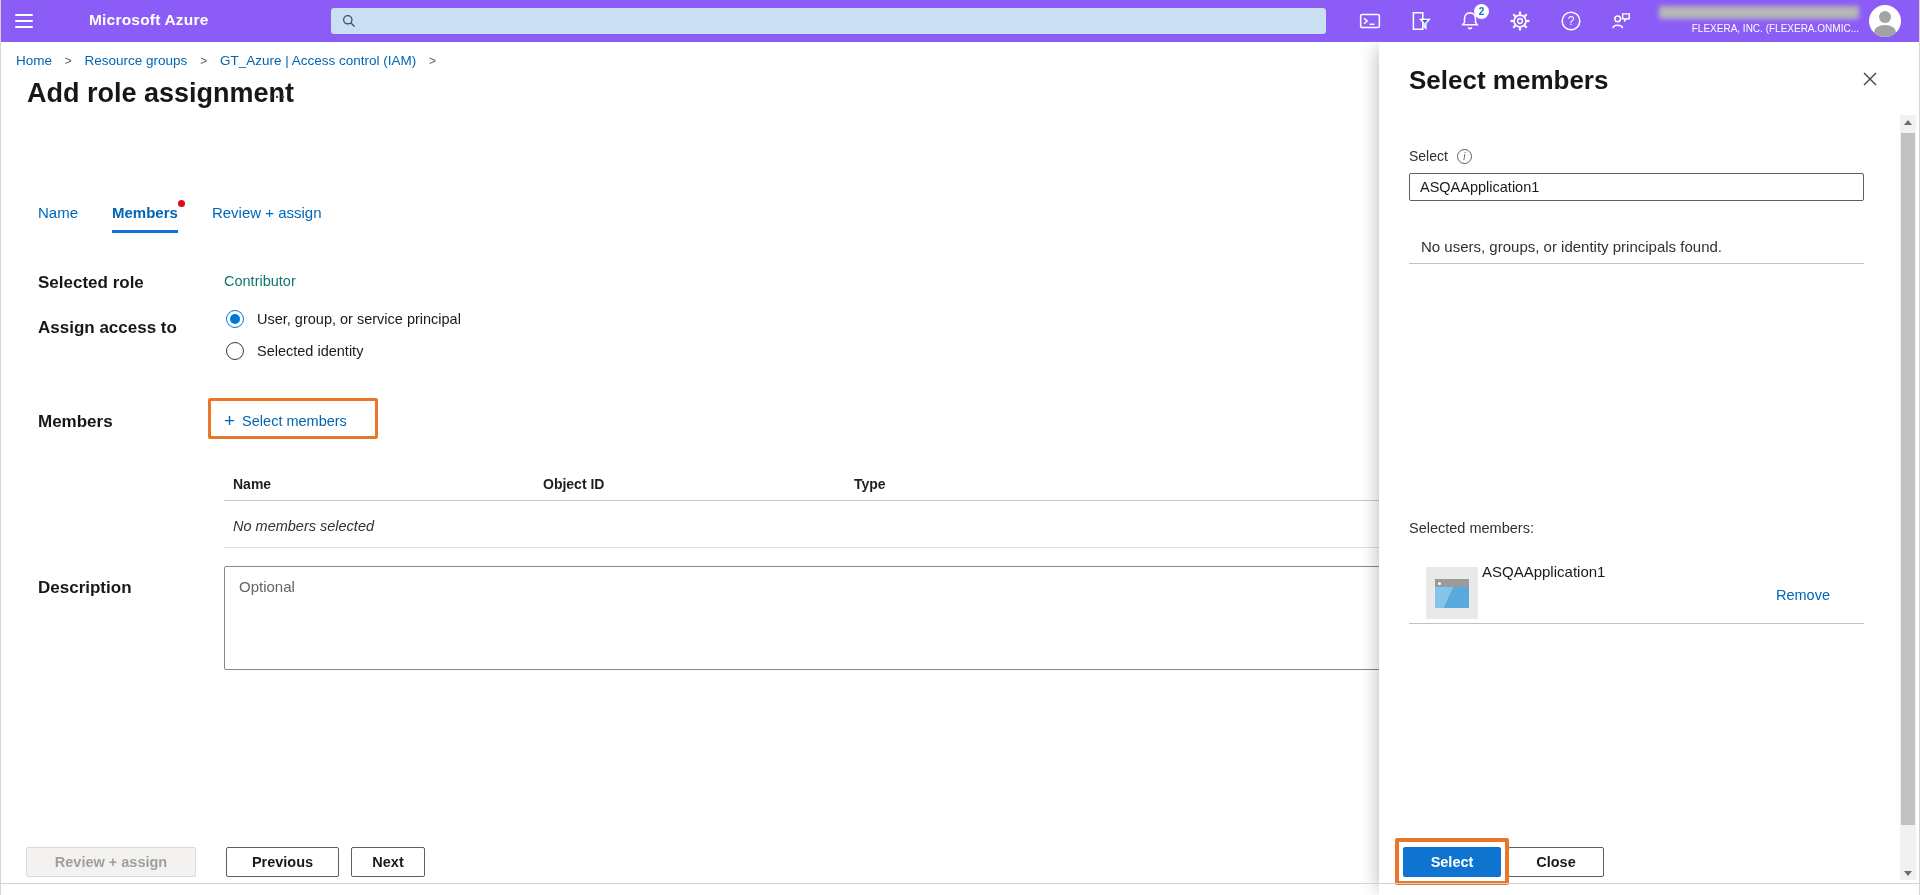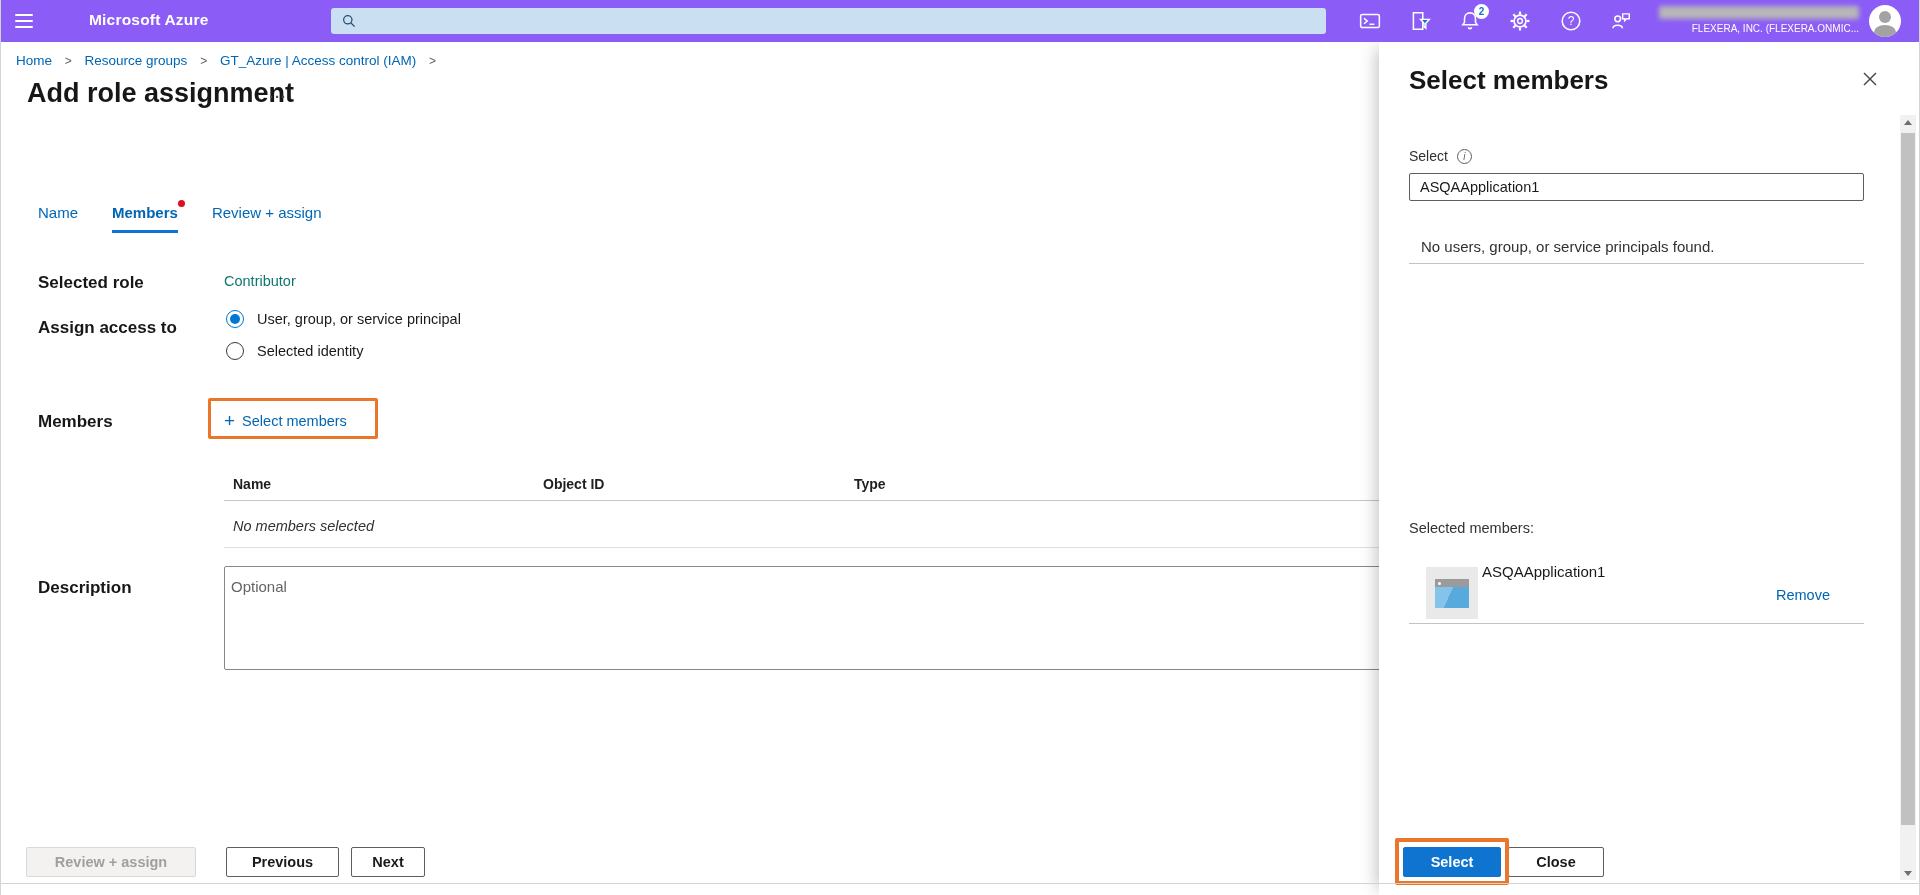--- a/index.html
+++ b/index.html
@@ -59,21 +59,21 @@
   .select-members-link .plus { font-size:19px; font-weight:400; margin-right:7px; color:#0065b3; }
   .annot-box { position:absolute; border:3px solid #e8772b; border-radius:2px; z-index:15; pointer-events:none; }
   .annot-members { left:207px; top:356px; width:170px; height:41px; }
 
   .tbl-header { position:absolute; top:434px; font-size:14px; font-weight:700; color:#201f1e; }
   .tbl-line { position:absolute; left:223px; width:1217px; height:1px; background:#c8c6c4; }
   .tbl-empty { position:absolute; left:232px; top:476px; font-size:14.5px; color:#323130;font-style:italic; }
 
   .desc-area { position:absolute; left:223px; top:524px; width:1217px; height:104px; border:1px solid #8a8886;
                border-radius:2px; font-family:"Liberation Sans",sans-serif; font-size:15px; color:#323130;
-               padding:11px 6px; resize:none; outline:none; }
+               padding:11px 14px; resize:none; outline:none; }
   .desc-area::placeholder { color:#666562; opacity:1; }
 
   .btn { position:absolute; height:30px; font-size:14.5px; font-weight:700; display:flex; align-items:center;
          justify-content:center; border-radius:2px; cursor:pointer; background:#fff; border:1px solid #5f5e5c; color:#1b1a19; }
   .btn.disabled { background:#f3f2f1; border:1px solid #dbd9d7; color:#a19f9d; cursor:default; }
   .btn-review { left:25px; top:805px; width:170px; }
   .btn-previous { left:225px; top:805px; width:113px; }
   .btn-next { left:350px; top:805px; width:74px; }
 
   .bottom-line { position:absolute; left:0; top:883px; width:1920px; height:1px; background:#d2d2d2; z-index:40; }
@@ -253,21 +253,21 @@
         <line x1="14" y1="2" x2="2" y2="14" stroke="#494847" stroke-width="1.4"></line>
       </svg>
     </div>
 
     <div class="sel-label">
       <span>Select</span>
       <span class="info-icon">i</span>
     </div>
     <input class="panel-input" type="text" value="ASQAApplication1" style="">
 
-    <div class="no-results">No users, group, or service principals found.</div>
+    <div class="no-results">No users, groups, or identity principals found.</div>
     <div class="pdivider" style="top:221px"></div>
 
     <div class="selmem-label">Selected members:</div>
 
     <div>
       <div class="app-icon">
         <div class="app-win">
             <div class="bar"></div>
             <div class="body"></div>
           </div>

